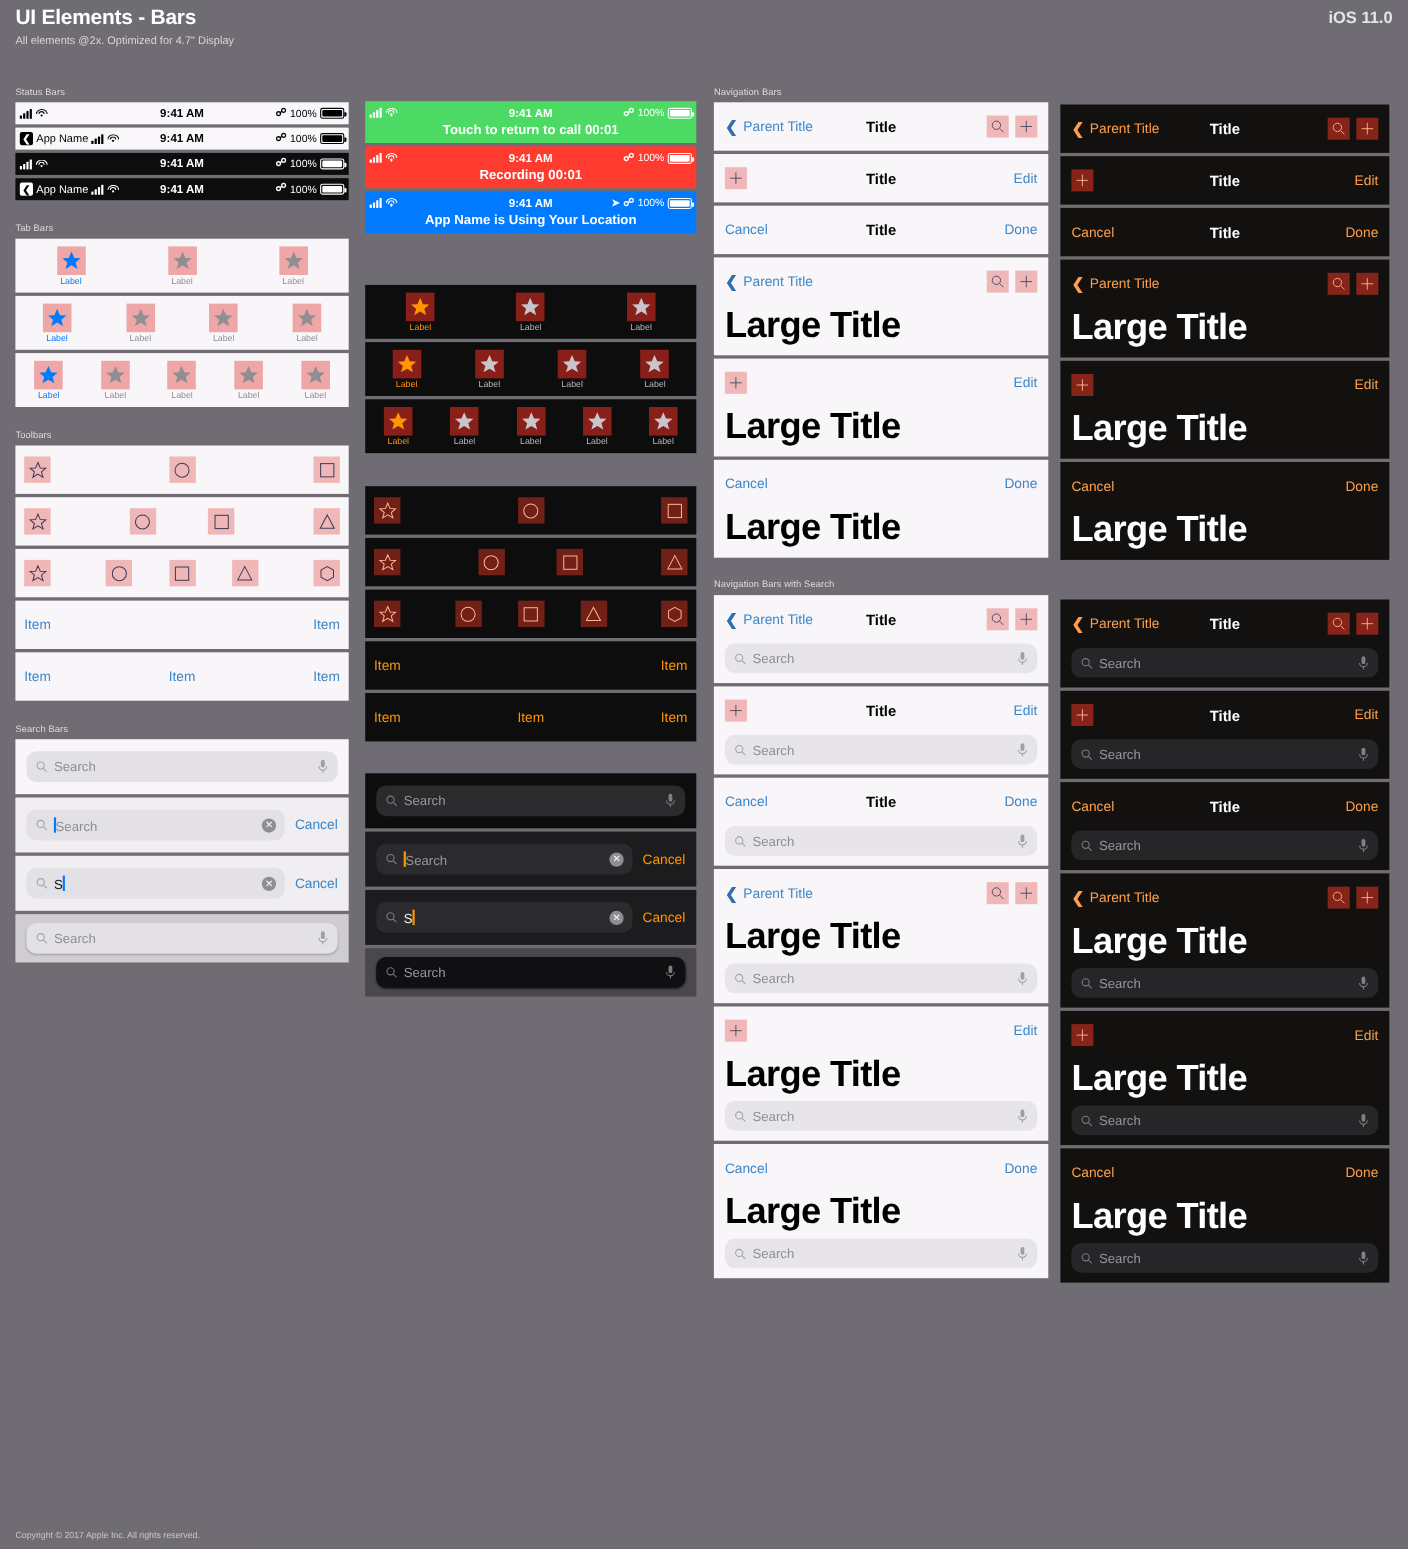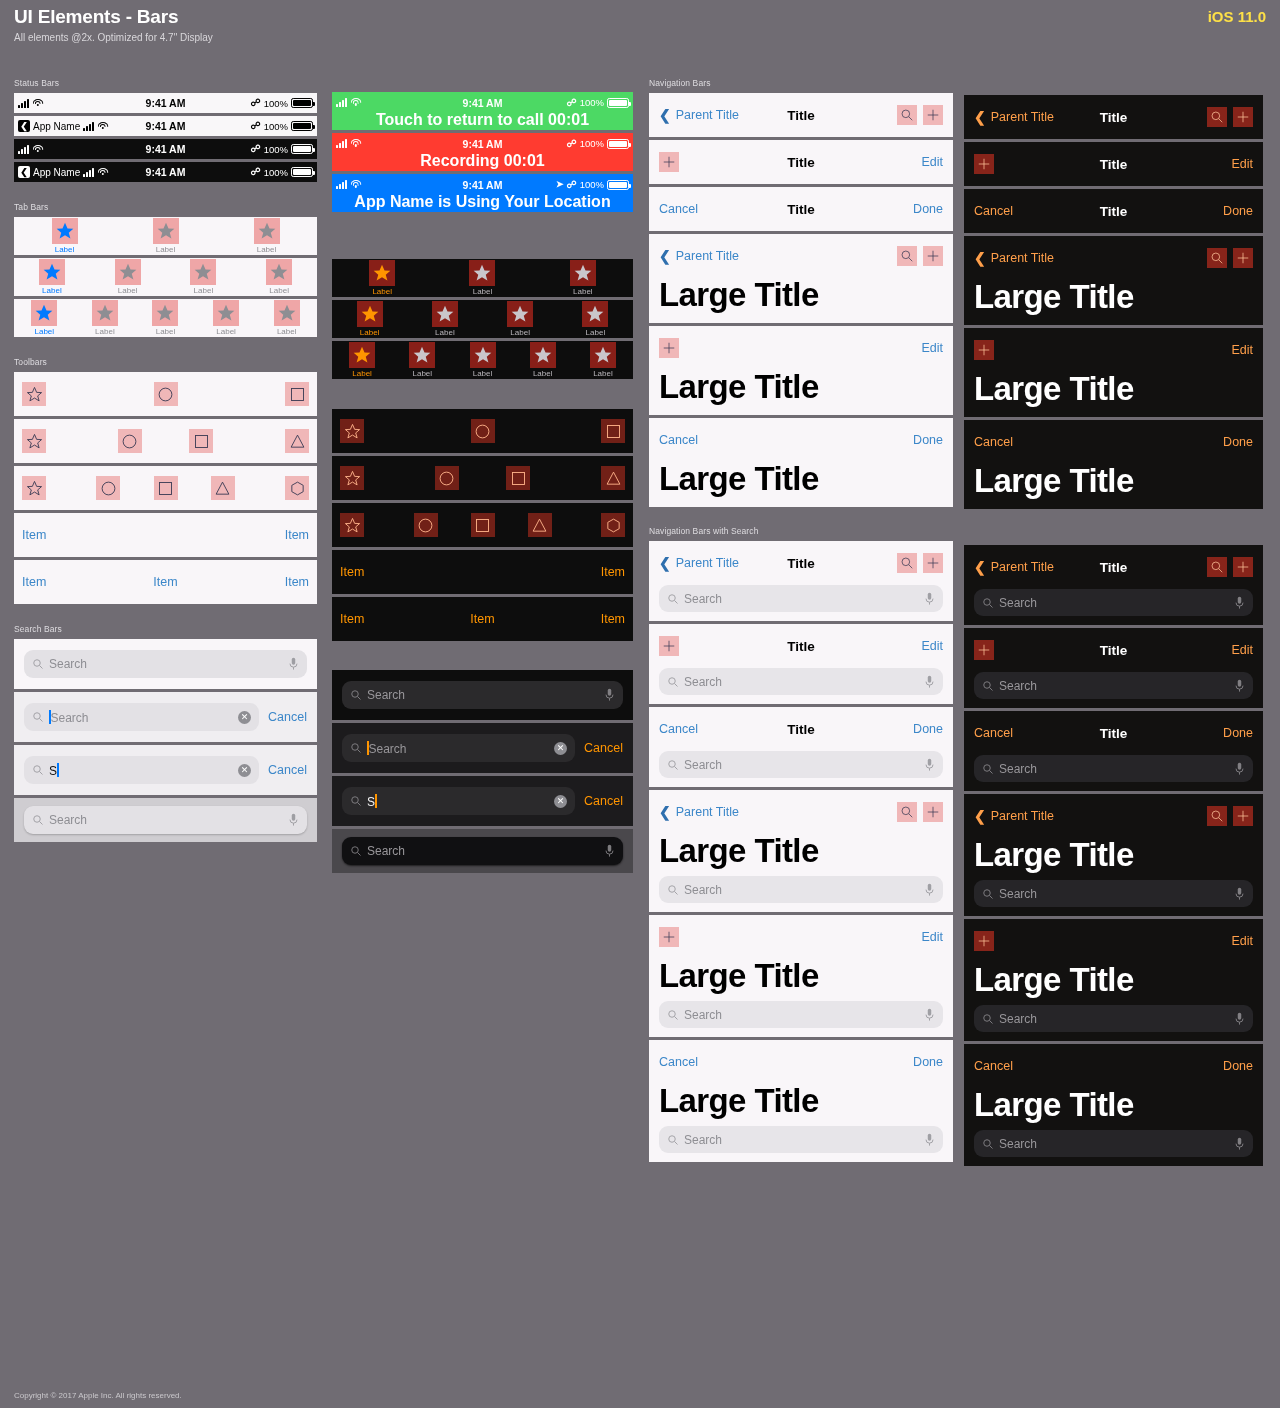--- a/index.html
+++ b/index.html
@@ -6,21 +6,21 @@
   body {
     width: 1280px; height: 1408px;
     background: #706c73;
     font-family: "Liberation Sans", sans-serif;
     position: relative;
     overflow: hidden;
   }
   .page-header { position: absolute; left: 14px; top: 6px; }
   .page-title { font-size: 19px; font-weight: bold; color: #ffffff; letter-spacing: -0.2px; }
   .page-sub { font-size: 10px; color: #d8d6da; margin-top: 4px; }
-  .ios-version { position: absolute; right: 14px; top: 8px; font-size: 15px; font-weight: bold; color: #fde047; }
+  .ios-version { position: absolute; right: 14px; top: 8px; font-size: 15px; font-weight: bold; color: #e5e5e5; }
   .copyright { position: absolute; left: 14px; bottom: 8px; font-size: 8px; color: #cac8cc; }
 
   .section-label { font-size: 8.5px; color: #dedce0; margin-bottom: 5px; letter-spacing: 0.1px; }
 
   .col { position: absolute; }
   .col-a { left: 14px; top: 78px; width: 303px; }
   .col-b { left: 332px; top: 92px; width: 301px; }
   .col-c { left: 649px; top: 78px; width: 304px; }
   .col-d { left: 964px; top: 95px; width: 299px; }
 
@@ -62,27 +62,27 @@
   .battery i { display:block; width:100%; height:100%; background: currentColor; border-radius: 1px; }
 
   .appname-chip { display:inline-flex; align-items:center; gap:2px; font-size:10px; font-weight: normal; }
   .chip-box { display:inline-flex; align-items:center; justify-content:center;
     width:12px; height:12px; border-radius:2px; font-size:9px; }
   .statusbar.light .chip-box { background:#000; color:#fff; }
   .statusbar.dark  .chip-box { background:#fff; color:#000; }
 
   .statusbar.tall { height: 38px; flex-direction: column; justify-content: flex-start; padding-top: 1px; }
   .sb-row1 { display:flex; align-items:center; width:100%; height:19px; position:relative; }
-  .sb-msg { width:100%; text-align:center; font-size:16px; font-weight:bold; margin-top:-1px; }
+  .sb-msg { width:100%; text-align:center; font-size:12px; font-weight:bold; margin-top:-1px; }
   .statusbar.green { background:#4cd964; color:#fff; }
   .statusbar.red   { background:#ff3b30; color:#fff; }
   .statusbar.blue  { background:#007aff; color:#fff; }
 
   
-  .tabbar { display:flex; align-items:stretch; height:38px; }
+  .tabbar { display:flex; align-items:stretch; height:49px; }
   .tabbar.light { background:#f9f6f9; }
   .tabbar.dark  { background:#0d0d0d; }
   .tab { flex:1; display:flex; flex-direction:column; align-items:center; justify-content:center; gap:1px; }
   .tab-ico { width:26px; height:26px; display:flex; align-items:center; justify-content:center;
     background: rgba(232,100,100,0.55); }
   .tabbar.dark .tab-ico { background: rgba(190,40,30,0.70); }
   .tab-label { font-size:8px; }
   .tabbar.light .tab.sel .tab-label { color:#007aff; }
   .tabbar.light .tab .tab-label { color:#8e8e93; }
   .tabbar.dark .tab.sel .tab-label { color:#ff9500; }

